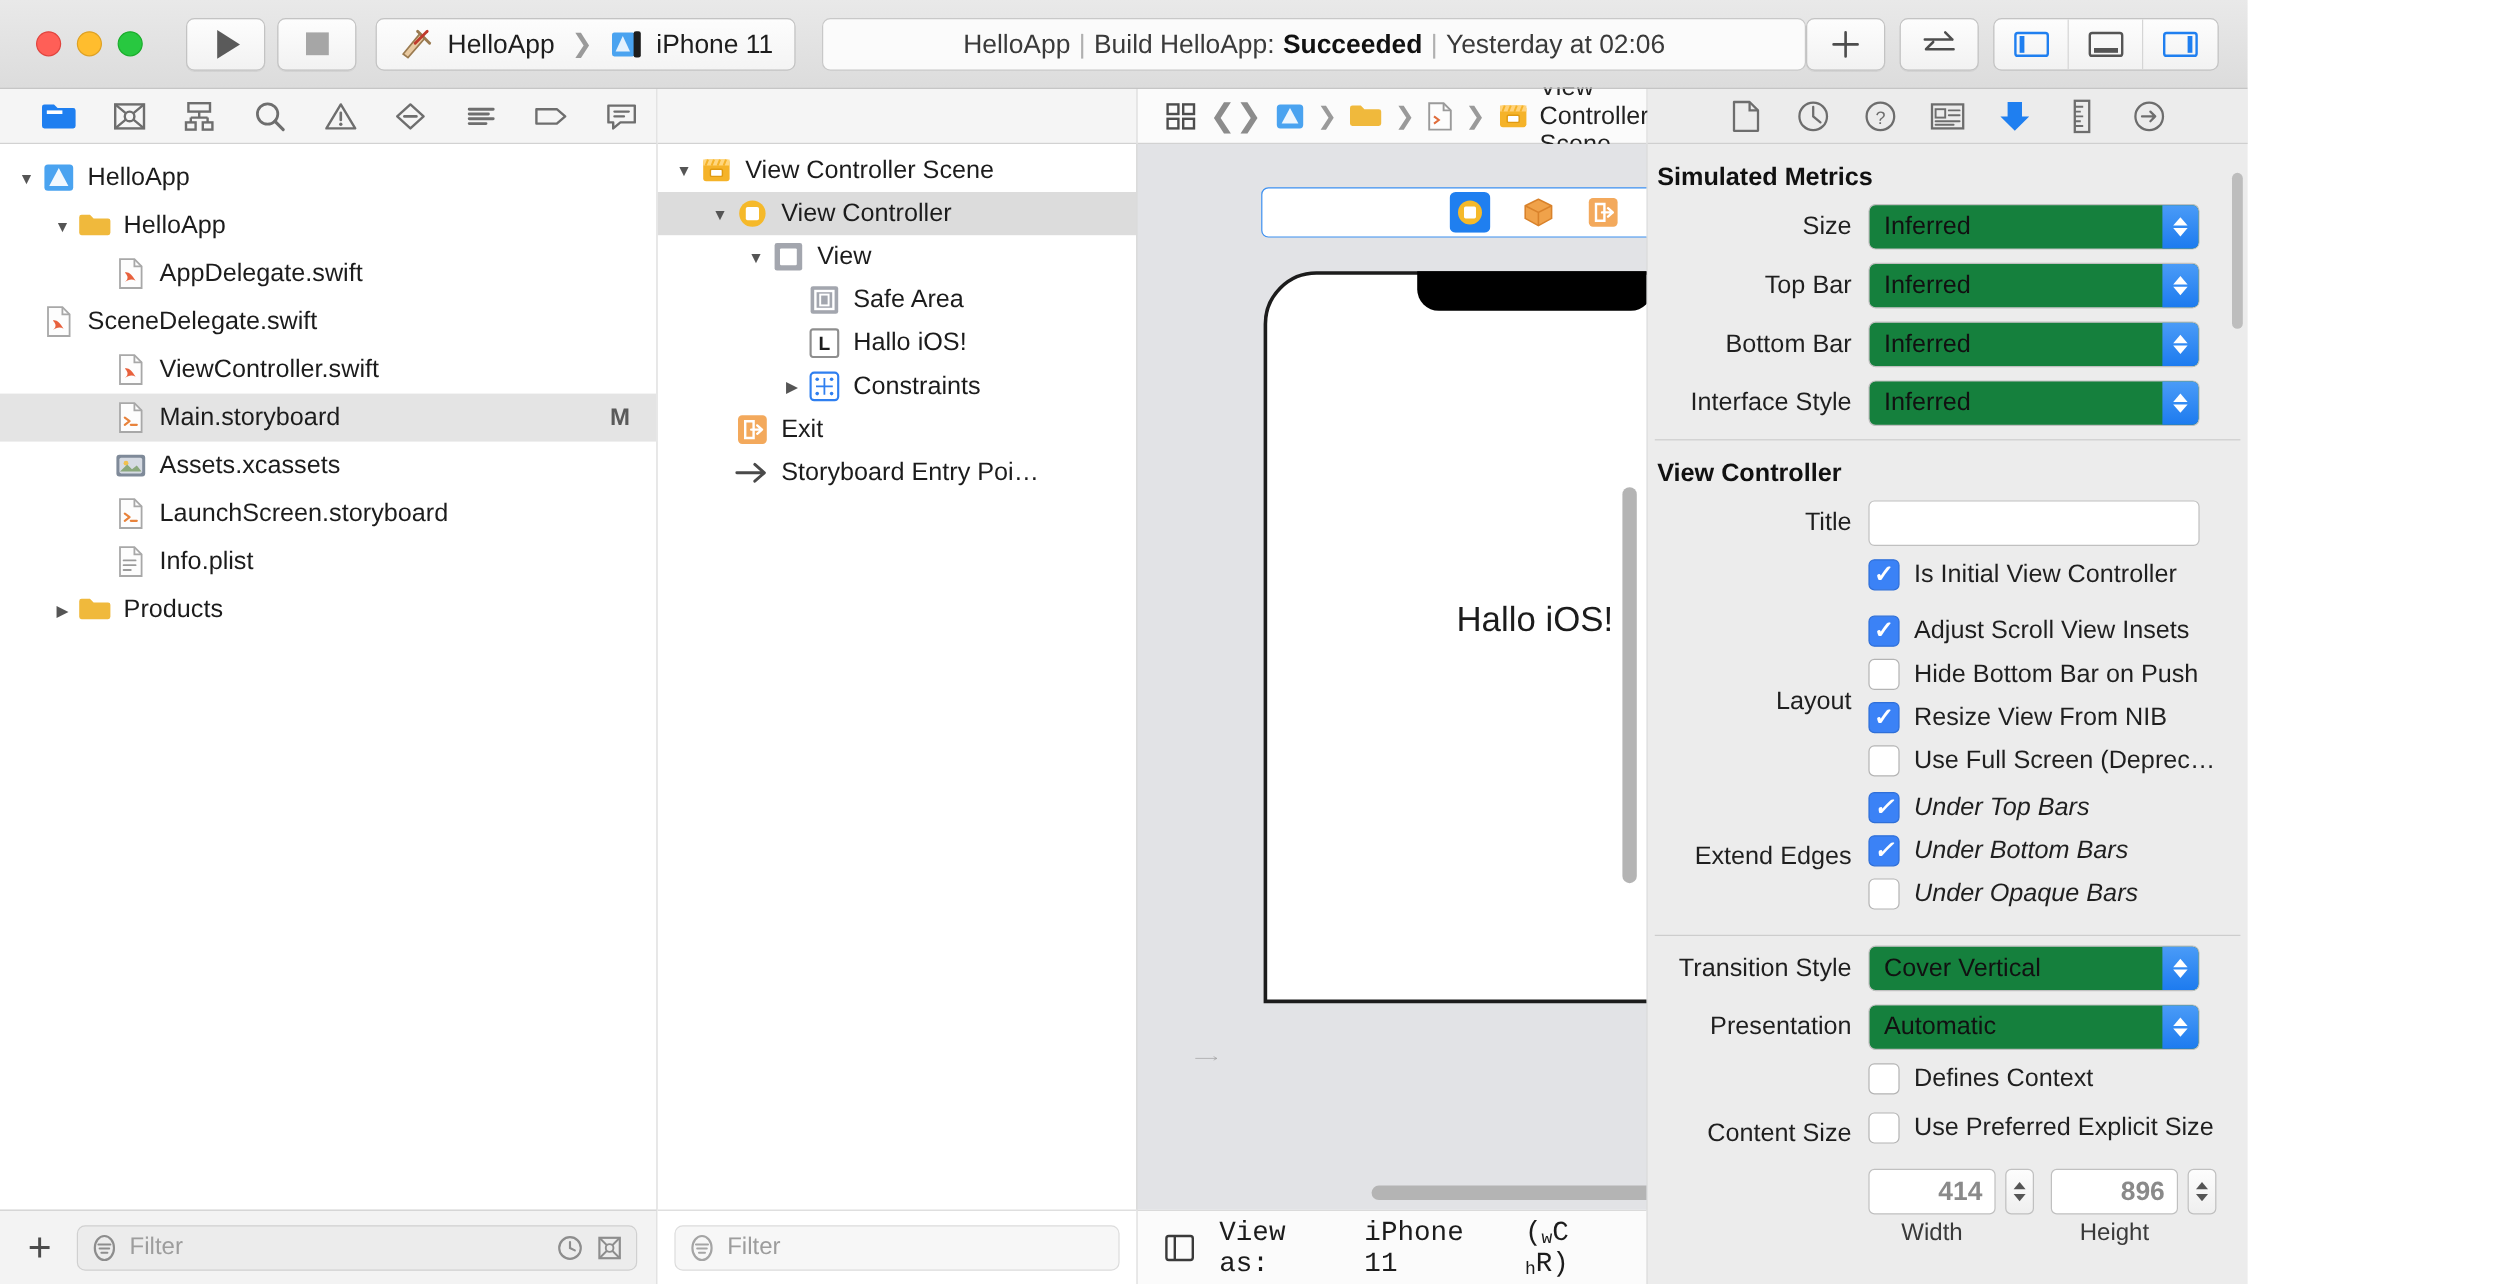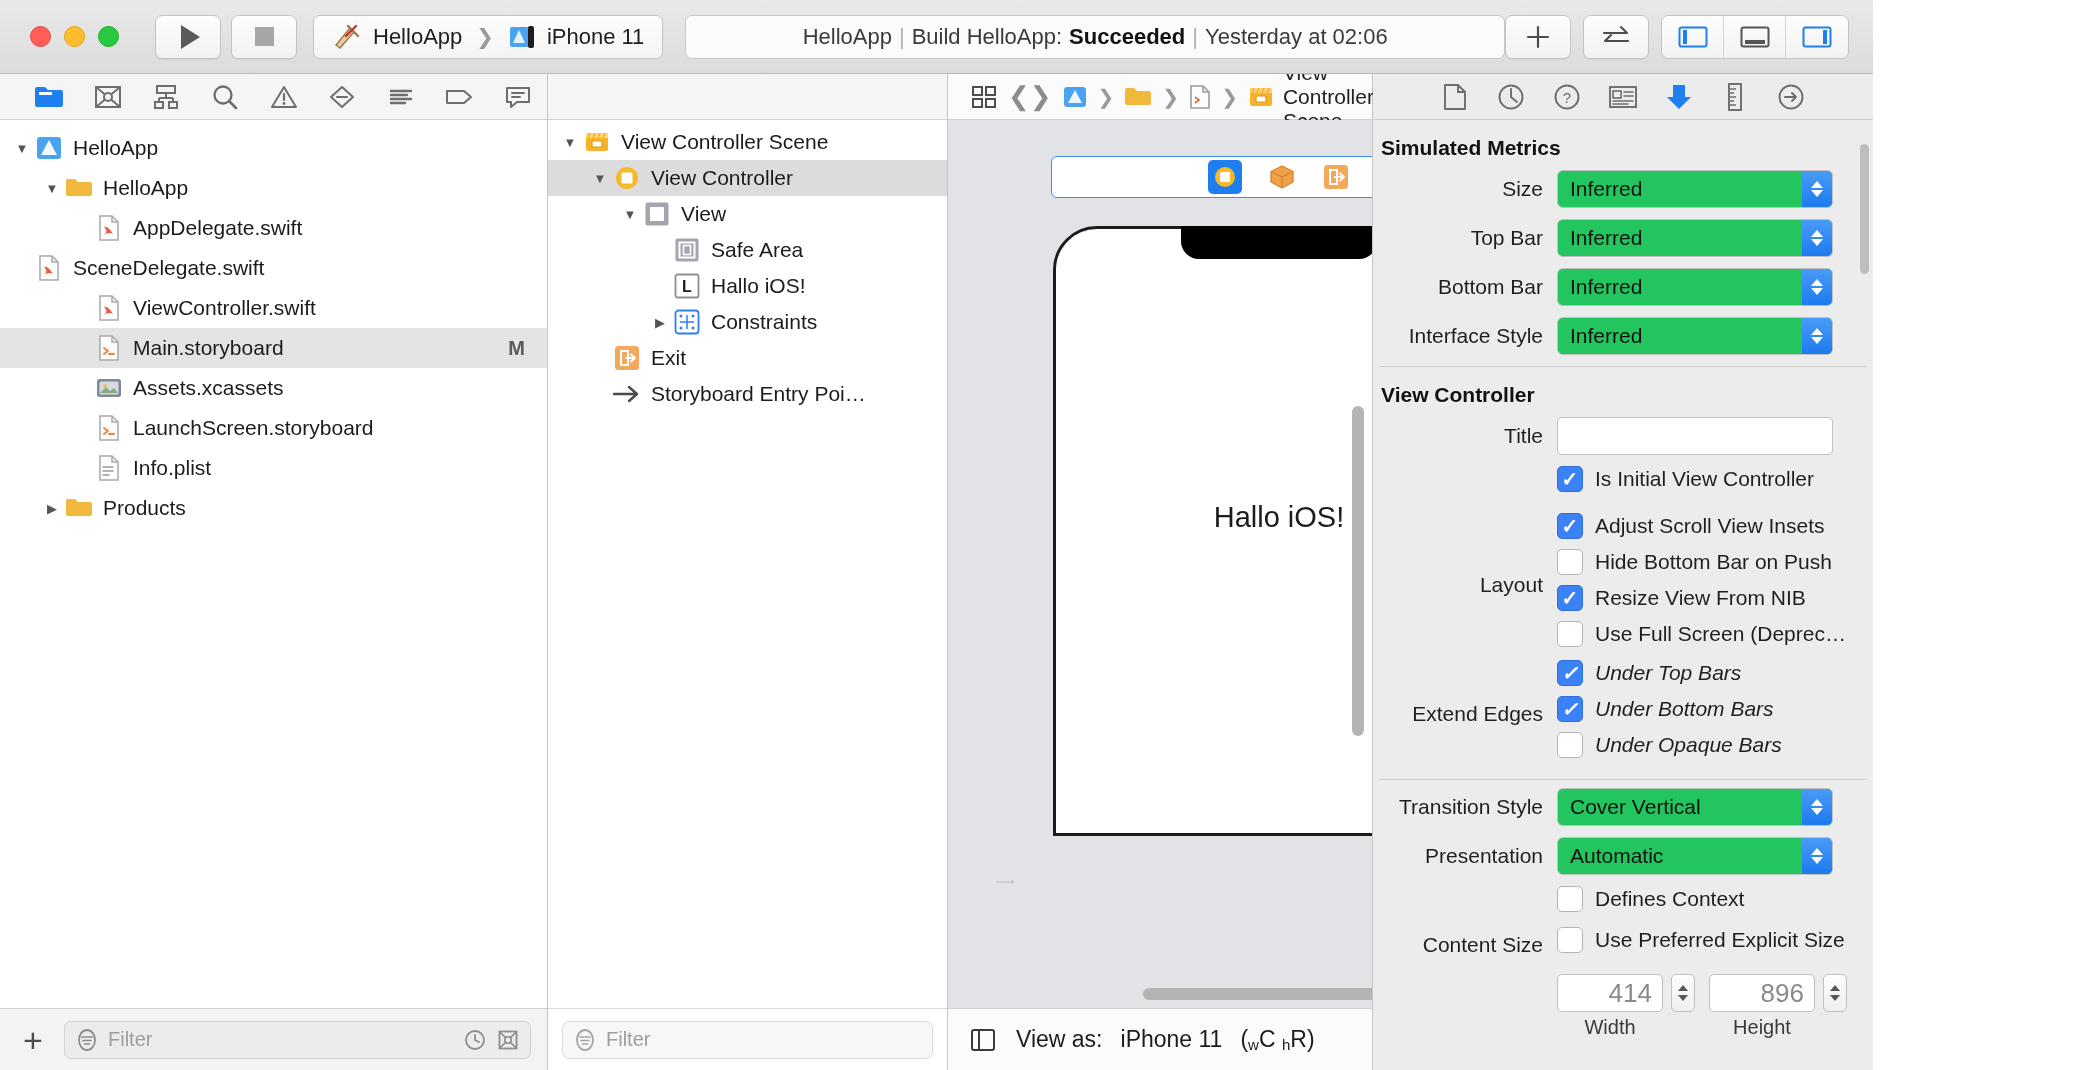--- a/index.html
+++ b/index.html
@@ -135,41 +135,41 @@
   .hallo { position:absolute; left:0; right:0; top:272px; text-align:center;
     font-size:29px; color:#1c1c1c; }
   .entry-arrow { position:absolute; left:8px; top:760px; width:100px; height:4px; }
   .v-scroll { position:absolute; right:8px; top:286px; width:12px; height:330px;
     background:#b4b4b4; border-radius:6px; }
   .h-scroll { position:absolute; left:195px; bottom:8px; width:240px; height:12px;
     background:#b4b4b4; border-radius:6px; }
 
   .canvas-bottom { height:62px; flex:0 0 62px; background:#fbfbfb;
     border-top:1px solid #d2d2d2; display:flex; align-items:center; padding:0 20px; gap:18px;
-    font-size:23px; color:#1c1c1c; }
+    font-size:23px; color:#1c1c1c;font-family:Liberation Mono, monospace; }
   .sub { font-size:15px; vertical-align:baseline; position:relative; top:3px; }
 
   
   .inspector { width:500px; flex:0 0 500px; display:flex; flex-direction:column;
     background:#ececec; }
   .insp-tabs { height:46px; flex:0 0 46px; background:#ececec;
     border-bottom:1px solid #cfcfcf; display:flex; align-items:center; justify-content:center; gap:0; }
   .insp-tab { width:56px; height:44px; display:flex; align-items:center; justify-content:center; }
   .insp-body { flex:1 1 auto; overflow:hidden; padding-top:8px; position:relative; }
   .insp-scroll { position:absolute; right:4px; top:24px; width:9px; height:130px;
     background:#bdbdbd; border-radius:5px; }
 
   .sec-title { font-size:21px; font-weight:bold; color:#111; padding:8px 0 10px 8px; }
   .hr { height:1px; background:#cdcdcd; margin:10px 6px 8px 6px; }
   .frow { display:flex; align-items:center; margin-bottom:11px; padding-right:40px; }
   .flabel { width:184px; flex:0 0 184px; text-align:right; padding-right:14px;
     font-size:21px; color:#1f1f1f; white-space:nowrap; }
   .fctl { flex:1 1 auto; display:flex; align-items:center; }
   .popup {
-    flex:1 1 auto; height:38px; background:#22c55e; border:1px solid #c0c0c0;
+    flex:1 1 auto; height:38px; background:#15803d; border:1px solid #c0c0c0;
     border-radius:6px; display:flex; align-items:center; position:relative;
     padding-left:12px; font-size:21px; color:#111;
   }
   .popup .stepper-box {
     position:absolute; right:0; top:0; height:36px; width:30px;
     background:linear-gradient(to bottom,#4a9bf7,#1d7bef);
     border-top-right-radius:5px; border-bottom-right-radius:5px;
     display:flex; flex-direction:column; align-items:center; justify-content:center; gap:2px;
   }
   .tri-up { width:0;height:0;border-left:6px solid transparent;border-right:6px solid transparent;border-bottom:7px solid #fff;}
@@ -179,21 +179,21 @@
   .cbrow { display:flex; align-items:center; margin-bottom:10px; }
   .cb { width:26px; height:26px; border-radius:5px; flex:0 0 26px;
     border:1px solid #b4b4b4; background:#fff; display:flex; align-items:center;
     justify-content:center; margin-right:12px; }
   .cb.on { background:#3b82f6; border-color:#2f6fd8; }
   .cb.on::after { content:"✓"; color:#fff; font-size:20px; font-weight:bold; line-height:1; }
   .cbtxt { font-size:21px; color:#1f1f1f; white-space:nowrap; }
   .numrow { display:flex; align-items:flex-start; padding-right:40px; margin-top:4px; }
   .numbox { width:106px; height:38px; background:#fff; border:1px solid #c0c0c0;
     border-radius:5px; display:flex; align-items:center; justify-content:flex-end;
-    padding-right:10px; font-size:26px; color:#8a8a8a; }
+    padding-right:10px; font-size:22px; color:#8a8a8a;font-weight:bold; }
   .stepper { width:24px; height:38px; border:1px solid #c0c0c0; border-radius:5px;
     background:linear-gradient(to bottom,#fdfdfd,#efefef); margin-left:8px;
     display:flex; flex-direction:column; align-items:center; justify-content:center; gap:4px; }
   .st-up { width:0;height:0;border-left:5px solid transparent;border-right:5px solid transparent;border-bottom:6px solid #555;}
   .st-dn { width:0;height:0;border-left:5px solid transparent;border-right:5px solid transparent;border-top:6px solid #555;}
   .numlbl { font-size:20px; color:#3a3a3a; text-align:center; width:106px; margin-top:4px; }
   svg { display:block; }
 </style>
 </head>
 <body>

